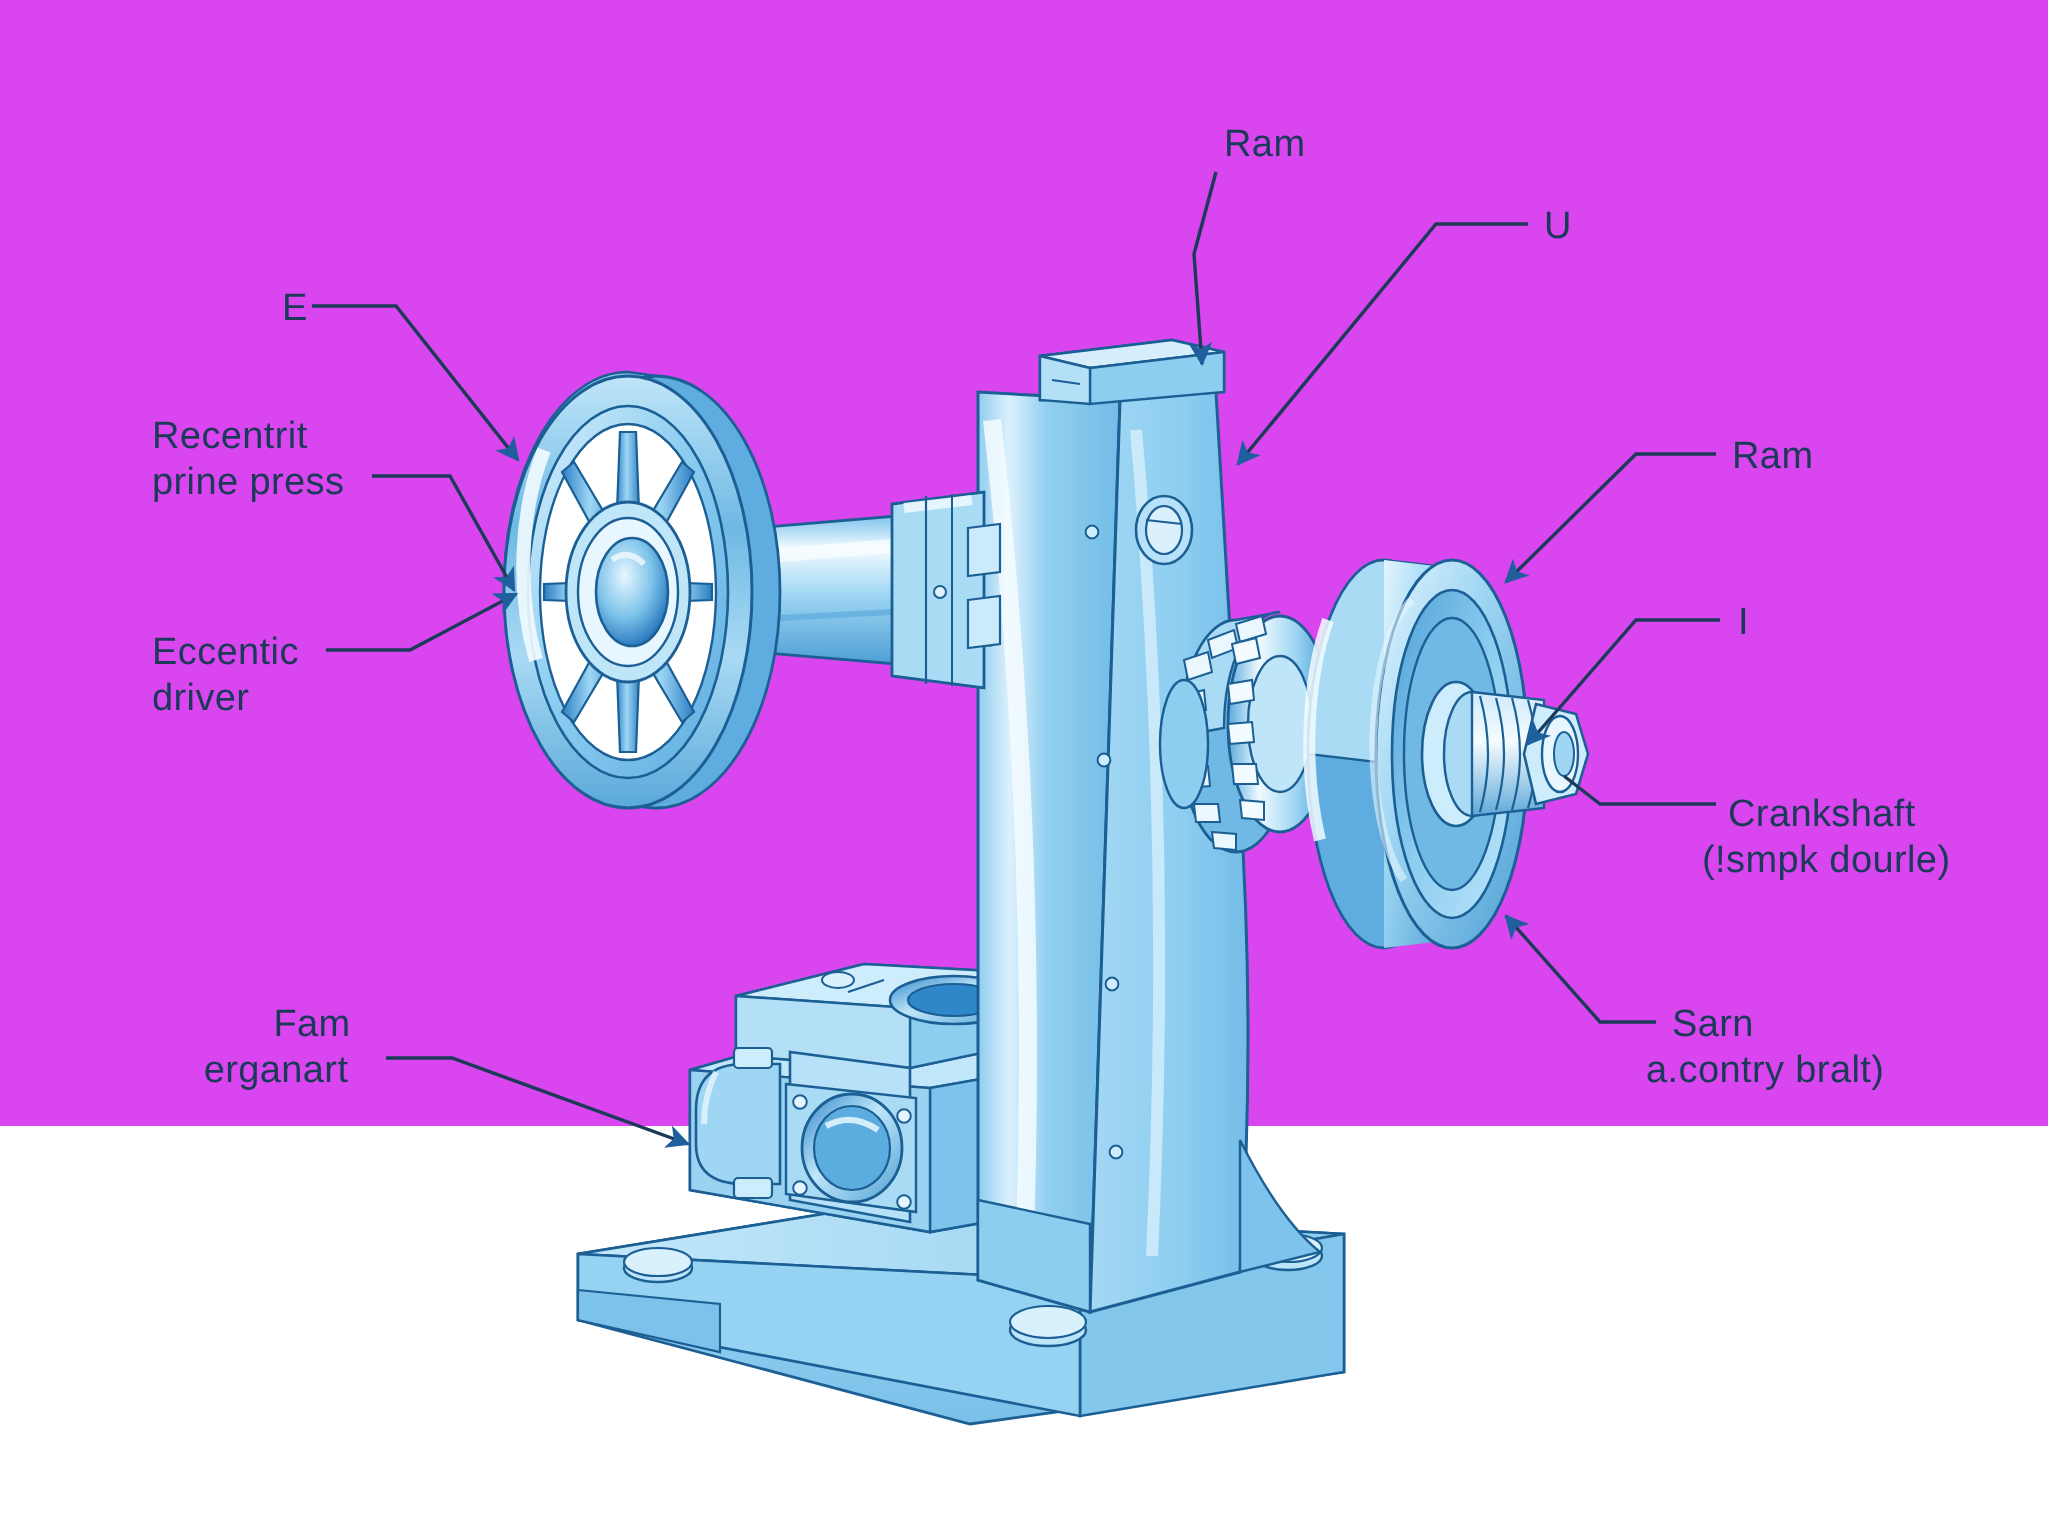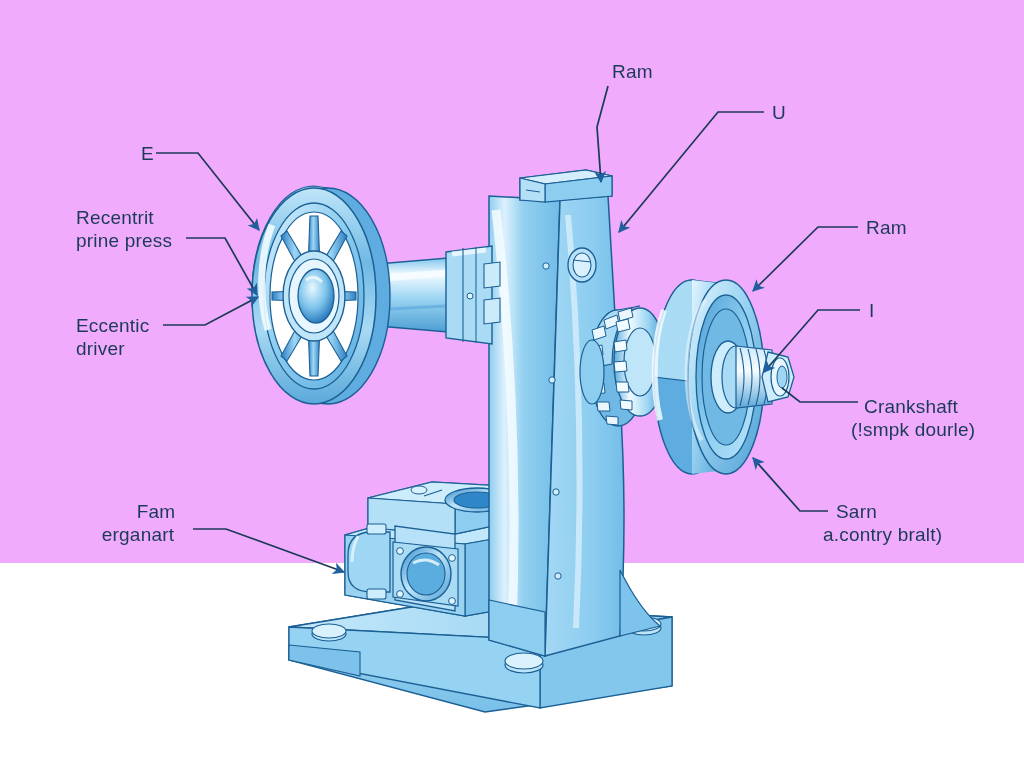--- a/index.html
+++ b/index.html
@@ -11,21 +11,21 @@
   body {
     width: 1024px;
     height: 768px;
     overflow: hidden;
     font-family: "Liberation Sans", sans-serif;
   }
   #diagram-root {
     position: relative;
     width: 1024px;
     height: 563px;
-    background: #f0abfc;
+    background: #d946ef;
   }
   #diagram-svg {
     display: block;
     width: 1024px;
     height: 768px;
   }
   .callout-text {
     font-family: "Liberation Sans", sans-serif;
     font-size: 19px;
     fill: #1b3a58;

